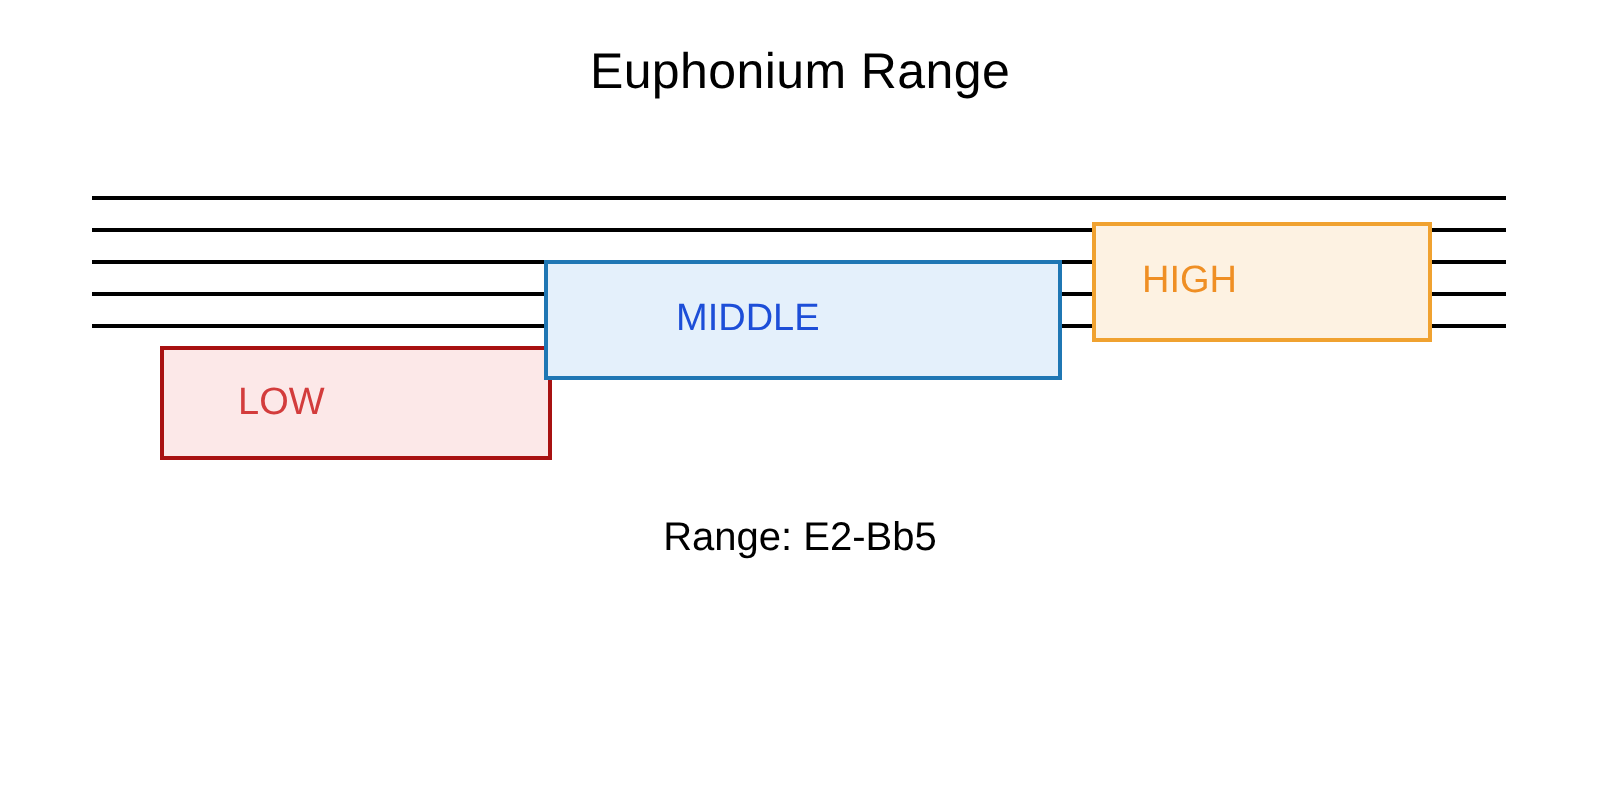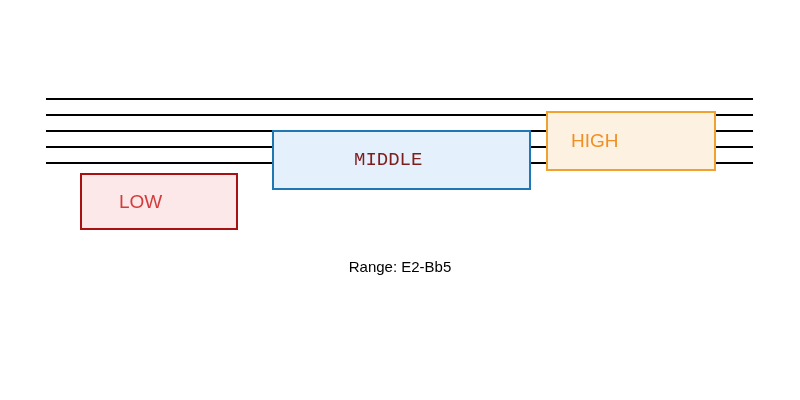--- a/index.html
+++ b/index.html
@@ -66,21 +66,21 @@
   }
   .register-label {
     font-size: 19px;
     white-space: nowrap;
   }
 
   
   #box-low {
     left: 80px;
     top: 173px;
-    width: 158px;
+    width: 196px;
     height: 57px;
     background: #fce8e8;
     border-color: #a81111;
     z-index: 3;
   }
   #box-low .register-label {
     color: #d33c3c;
     margin-left: 37px;
   }
 
@@ -88,23 +88,22 @@
   #box-middle {
     left: 272px;
     top: 130px;
     width: 259px;
     height: 60px;
     background: #e4f0fb;
     border-color: #1f77b4;
     z-index: 4;
   }
   #box-middle .register-label {
-    color: #7f1d1d;
-    margin-left: 80px;
-    font-family: Liberation Mono, monospace;
+    color: #1d4ed8;
+    margin-left: 64px;
   }
 
   
   #box-high {
     left: 546px;
     top: 111px;
     width: 170px;
     height: 60px;
     background: #fdf2e2;
     border-color: #f0a230;
@@ -115,30 +114,31 @@
     margin-left: 23px;
   }
 
   
   #range-caption {
     position: absolute;
     left: 0;
     top: 258px;
     width: 800px;
     text-align: center;
-    font-size: 15px;
+    font-size: 20px;
     color: #000000;
     white-space: nowrap;
   }
 </style>
 </head>
 <body>
 
 <div id="figure">
 
+  <div id="title">Euphonium Range</div>
 
   <div id="staff">
     <div class="staff-line l1"></div>
     <div class="staff-line l2"></div>
     <div class="staff-line l3"></div>
     <div class="staff-line l4"></div>
     <div class="staff-line l5"></div>
   </div>
 
   <div class="register-box" id="box-low">

